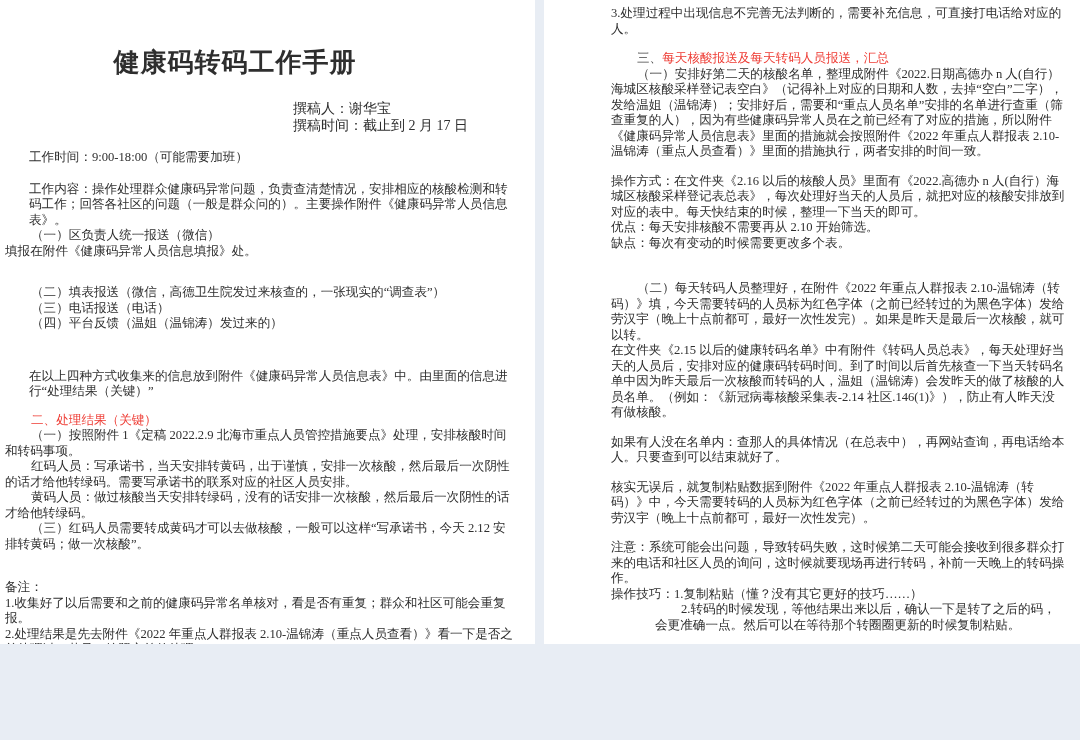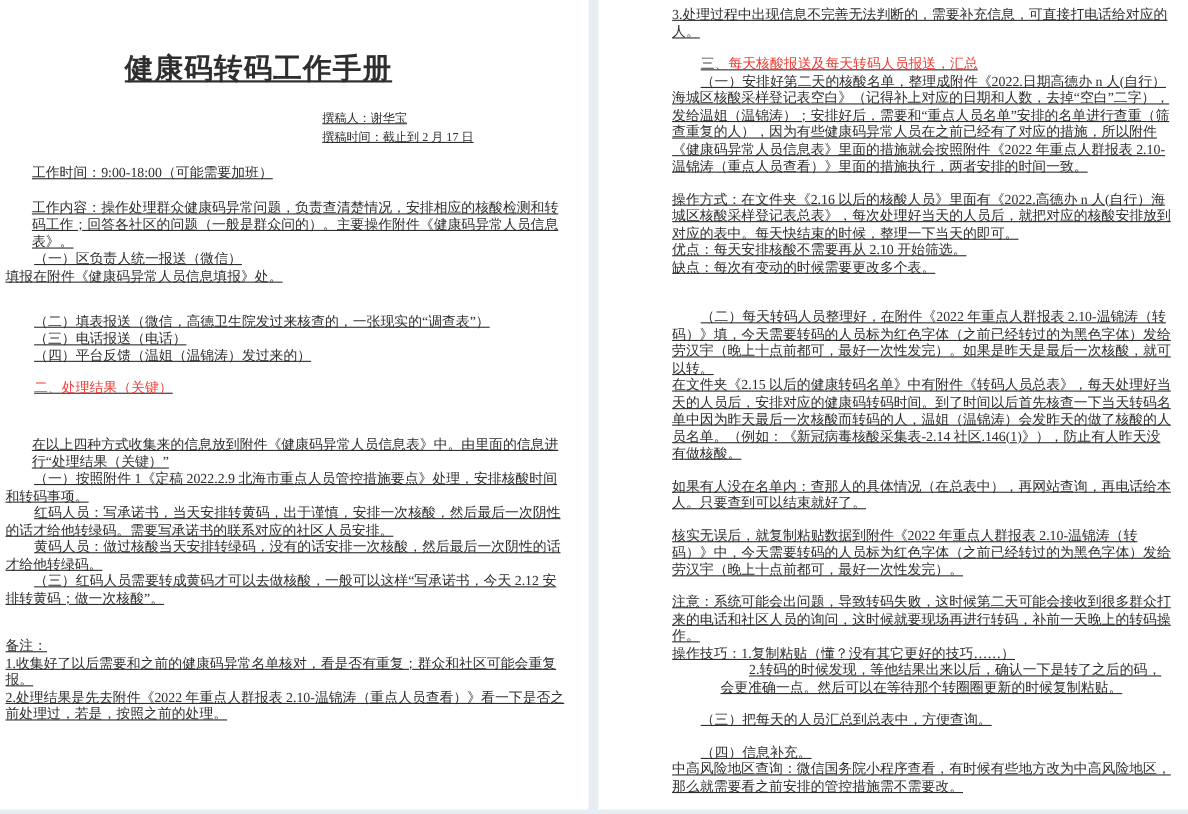--- a/index.html
+++ b/index.html
@@ -4,33 +4,33 @@
 <style>
   html,body{margin:0;padding:0;}
   body{
     width:1080px;height:740px;
     background:var(--bg-canvas,#e8edf4);
     font-family:"Liberation Serif","DejaVu Serif",serif;
     color:var(--ink,#2e2e2e);
     overflow:hidden;position:relative;
   }
   .page{
-    position:absolute;top:0;height:736px;
+    position:absolute;top:0;height:644px;
     background:var(--bg-page,#ffffff);
-    box-sizing:border-box;overflow:hidden;text-decoration:underline;
+    box-sizing:border-box;overflow:hidden;
   }
   #p1{left:0;width:535px;padding:4px 18px 0 5px;}
   #p2{left:544px;width:536px;padding:0 14px 0 67px;}
   .doc-title{
     font-size:26px;line-height:34px;font-weight:bold;
     text-align:center;margin:42px 0 0 0;
     transform:translateX(-26px);
     letter-spacing:1px;
   }
-  .byline{margin:20px 0 0 288px;font-size:11px;line-height:17px;}
+  .byline{margin:20px 0 0 288px;font-size:14px;line-height:17px;}
   .blk{font-size:12.6px;line-height:15.5px;margin:0;}
   .ind{text-indent:26px;}
   .mlb{margin-left:24px;}
   .tip2{margin-left:44px;text-indent:26px;}
   .c-red{color:var(--red,#ee3b33);}
   .c-dark{color:var(--ink-soft,#444444);}
 </style>
 </head>
 <body style="--bg-canvas: #e8edf4; --bg-page: #ffffff; --red: #ee3b33; --ink: #2e2e2e; --ink-soft: #444444;">
 
@@ -41,22 +41,22 @@
     <div>撰稿时间：截止到 2 月 17 日</div>
   </div>
   <div>
       <div class="blk mlb" style="margin-top: 16px;"><span>工作时间：9:00-18:00（可能需要加班）</span></div>
       <div class="blk mlb" style="margin-top: 16px;"><span>工作内容：操作处理群众健康码异常问题，负责查清楚情况，安排相应的核酸检测和转码工作；回答各社区的问题（一般是群众问的）。主要操作附件《健康码异常人员信息表》。</span></div>
       <div class="blk ind"><span>（一）区负责人统一报送（微信）</span></div>
       <div class="blk "><span>填报在附件《健康码异常人员信息填报》处。</span></div>
       <div class="blk ind" style="margin-top: 26px;"><span>（二）填表报送（微信，高德卫生院发过来核查的，一张现实的“调查表”）</span></div>
       <div class="blk ind"><span>（三）电话报送（电话）</span></div>
       <div class="blk ind"><span>（四）平台反馈（温姐（温锦涛）发过来的）</span></div>
+      <div class="blk mlb" style="margin-top: 37px;"><span>在以上四种方式收集来的信息放到附件《健康码异常人员信息表》中。由里面的信息进行“处理结果（关键）”</span></div>
       <div class="blk ind" style="margin-top: 13px;"><span class="c-red">二、处理结果（关键）</span></div>
-      <div class="blk mlb" style="margin-top: 37px;"><span>在以上四种方式收集来的信息放到附件《健康码异常人员信息表》中。由里面的信息进行“处理结果（关键）”</span></div>
       <div class="blk ind"><span>（一）按照附件 1《定稿 2022.2.9 北海市重点人员管控措施要点》处理，安排核酸时间和转码事项。</span></div>
       <div class="blk ind"><span>红码人员：写承诺书，当天安排转黄码，出于谨慎，安排一次核酸，然后最后一次阴性的话才给他转绿码。需要写承诺书的联系对应的社区人员安排。</span></div>
       <div class="blk ind"><span>黄码人员：做过核酸当天安排转绿码，没有的话安排一次核酸，然后最后一次阴性的话才给他转绿码。</span></div>
       <div class="blk ind"><span>（三）红码人员需要转成黄码才可以去做核酸，一般可以这样“写承诺书，今天 2.12 安排转黄码；做一次核酸”。</span></div>
       <div class="blk " style="margin-top: 28px;"><span>备注：</span></div>
       <div class="blk "><span>1.收集好了以后需要和之前的健康码异常名单核对，看是否有重复；群众和社区可能会重复报。</span></div>
       <div class="blk "><span>2.处理结果是先去附件《2022 年重点人群报表 2.10-温锦涛（重点人员查看）》看一下是否之前处理过，若是，按照之前的处理。</span></div>
     </div>
 </div>
 

